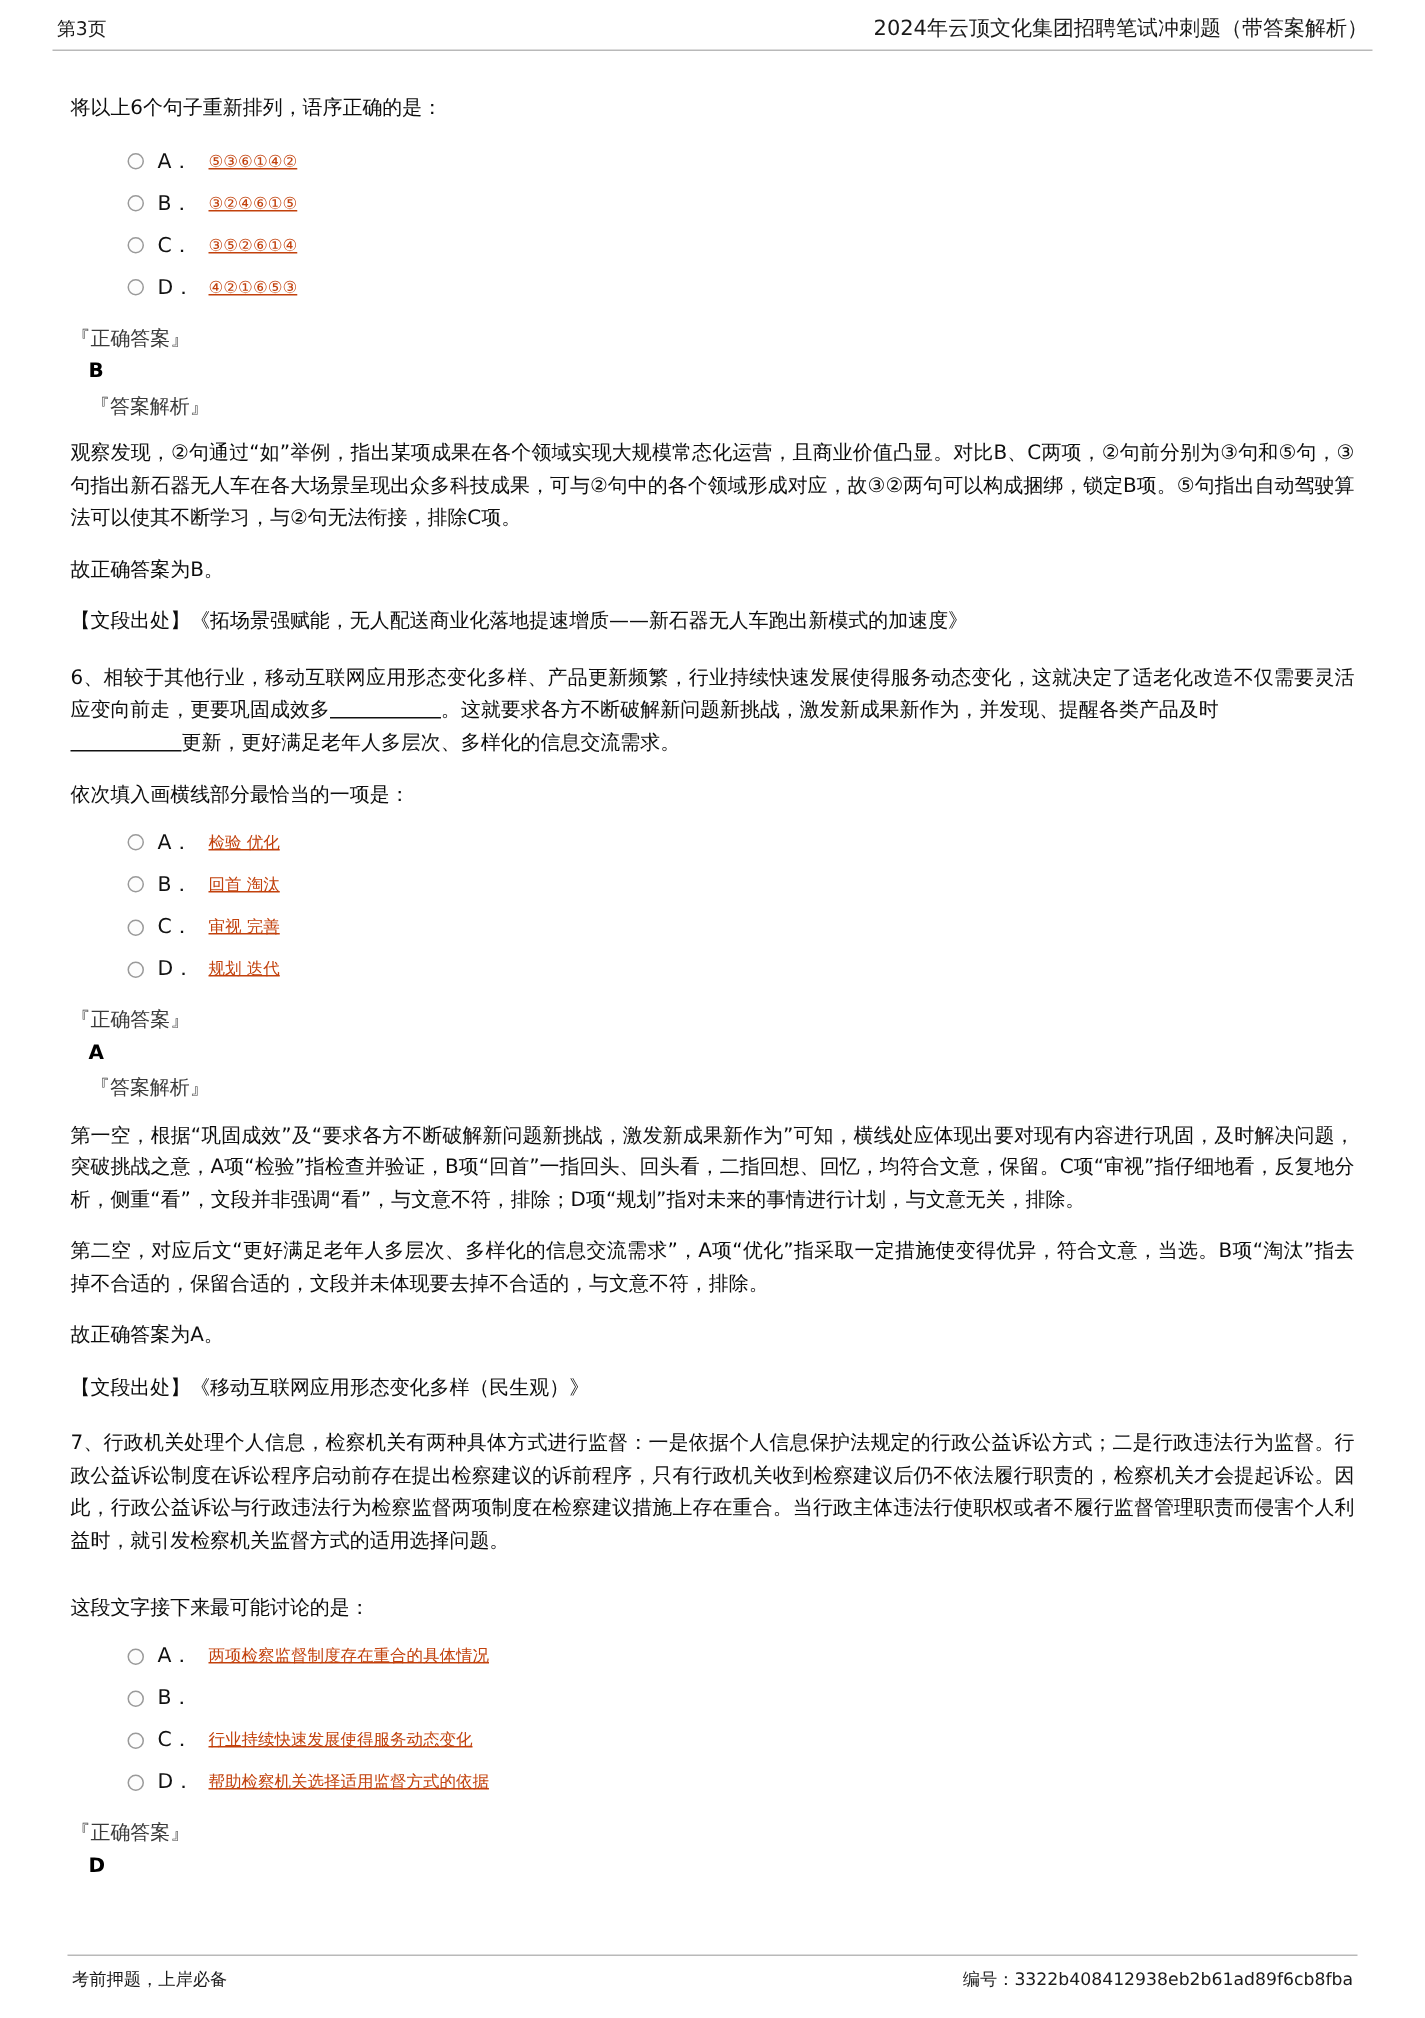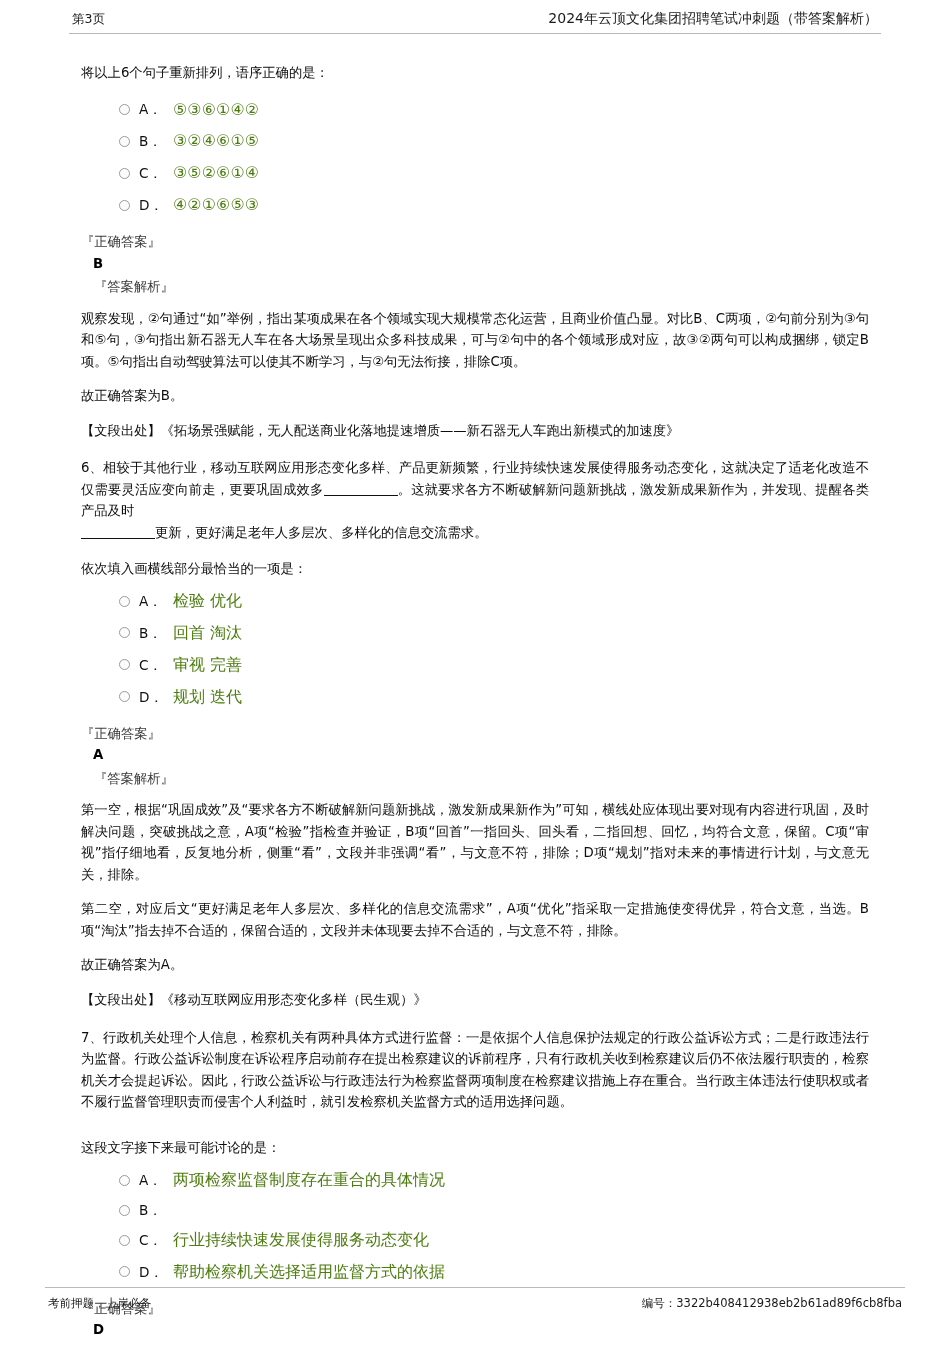--- a/index.html
+++ b/index.html
@@ -13,21 +13,21 @@
     font-family: "DejaVu Sans", "Liberation Sans", sans-serif;
     color: #000000;
     position: relative;
     overflow: hidden;
   }
   .page {
     position: relative;
     width: 950px;
     height: 1345px;
     box-sizing: border-box;
-    padding: 0 69px;
+    padding: 0 35px;
   }
 
   
   .header {
     position: relative;
     display: flex;
     justify-content: space-between;
     align-items: flex-end;
     padding: 10px 3px 5px 3px;
     border-bottom: 1px solid #b9b9b9;
@@ -40,21 +40,21 @@
   .header .doc-title {
     font-size: 14px;
     letter-spacing: 0px;
   }
 
   
   .footer {
     position: absolute;
     left: 45px;
     right: 45px;
-    bottom: 34px;
+    bottom: 18px;
     display: flex;
     justify-content: space-between;
     align-items: flex-start;
     border-top: 1px solid #b9b9b9;
     padding: 8px 3px 0 3px;
     font-size: 11.5px;
     color: #1a1a1a;
   }
   .footer .serial {
     letter-spacing: 0px;
@@ -101,23 +101,24 @@
     margin-right: 9px;
   }
   .opt-letter {
     font-size: 13.6px;
     color: #111;
     width: 26px;
     flex: 0 0 auto;
     letter-spacing: 0;
   }
   .opt-text {
-    font-size: 16px;
-    color: #4d7c0f;
+    font-size: 11px;
+    color: #c2410c;
     margin-left: 8px;
+    text-decoration: underline;
   }
 
   
   .ans-label {
     margin: 2px 0 0 0;
     font-size: 13.3px;
     color: #3a3a3a;
   }
   .ans-value {
     margin: 0 0 2px 0;

